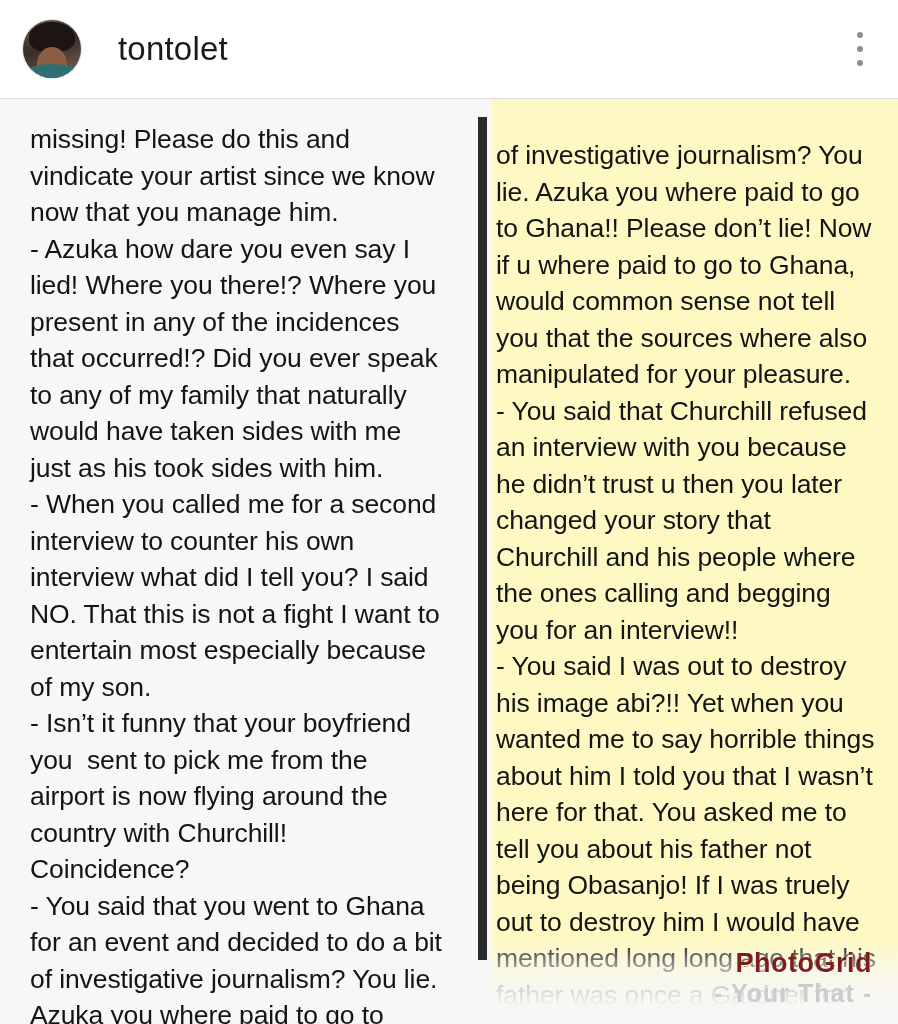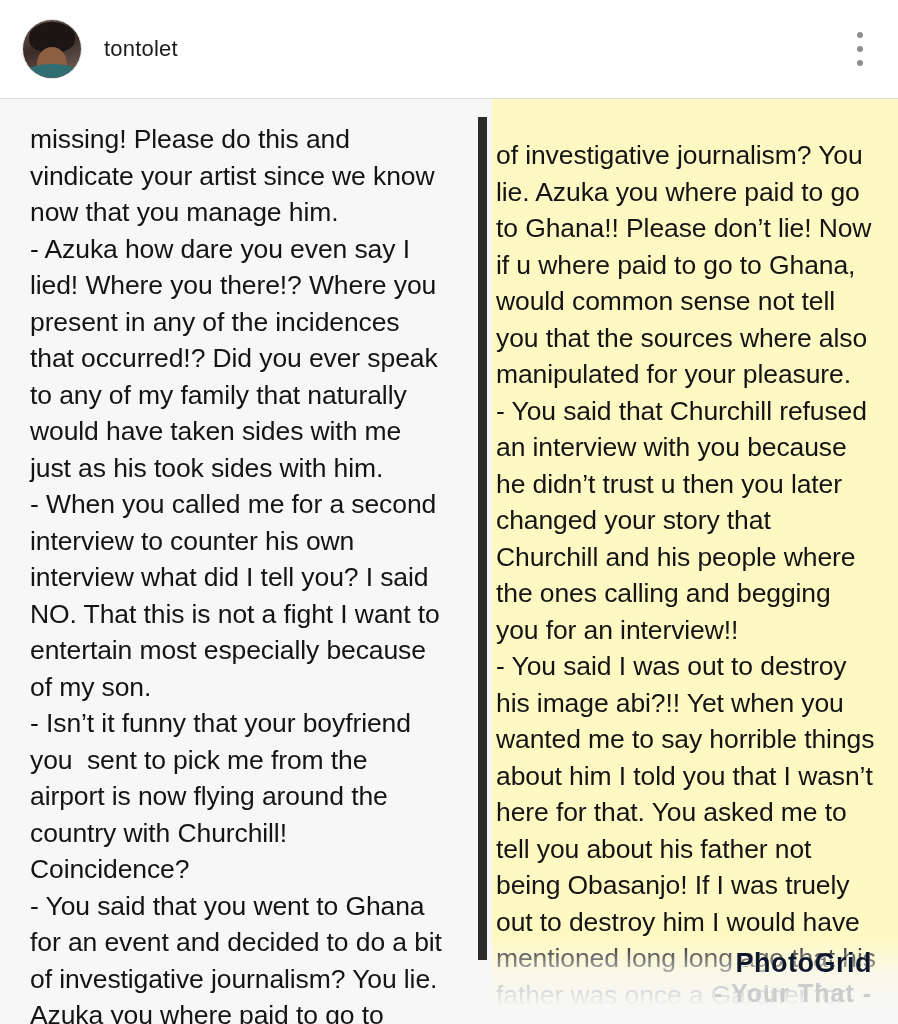--- a/index.html
+++ b/index.html
@@ -61,22 +61,22 @@
     position: absolute;
     left: 50%;
     bottom: -6px;
     transform: translateX(-50%);
     width: 56px;
     height: 20px;
     border-radius: 50% 50% 0 0;
     background: #2f6f74;
   }
   .username {
-    margin-left: 22px;
-    font-size: 22px;
+    margin-left: 36px;
+    font-size: 33px;
     color: #1b1b1b;
     letter-spacing: 0.2px;
     font-weight: 400;
     text-align: right;
   }
   .more-icon {
     position: absolute;
     right: 34px;
     top: 50%;
     transform: translateY(-50%);
@@ -155,21 +155,21 @@
   .watermark {
     position: absolute;
     right: 26px;
     bottom: 16px;
     text-align: right;
     pointer-events: none;
     user-select: none;
   }
   .watermark .wm-top {
     font-size: 27px;
-    color: #0f172a;
+    color: #7f1d1d;
     font-weight: 700;
     letter-spacing: 0.5px;
     text-shadow: 0 1px 0 #ffffff;
     line-height: 30px;
   }
   .watermark .wm-bottom {
     font-size: 25px;
     color: #cccccc;
     font-weight: 700;
     letter-spacing: 1px;

